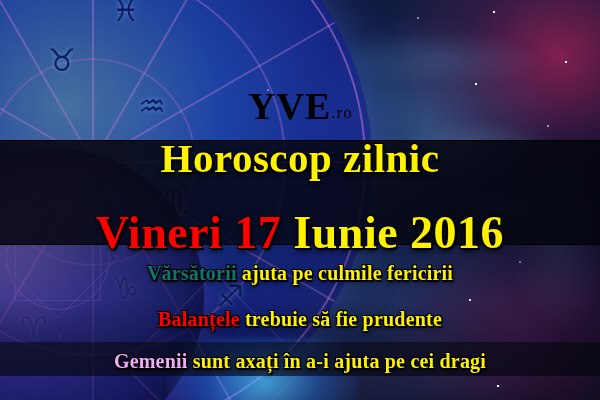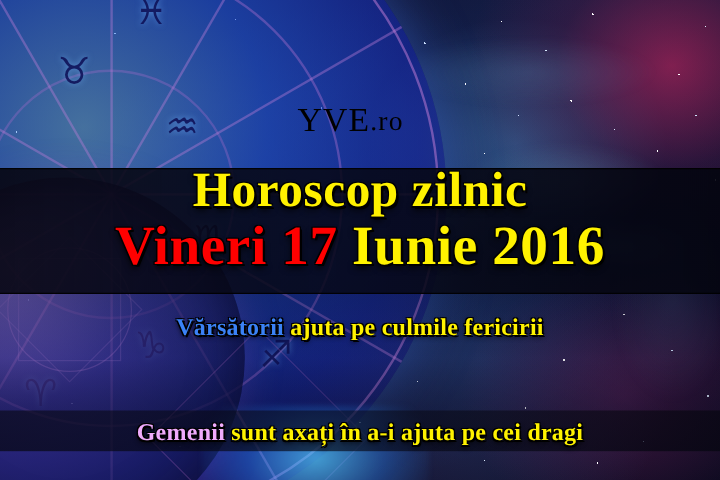--- a/index.html
+++ b/index.html
@@ -179,39 +179,39 @@
 
   
   .logo {
     position:absolute;
     left:248px; top:88px;
     display:flex; align-items:flex-end;
     color:#000000;
     font-family:"Liberation Serif", serif;
     letter-spacing:1px;
   }
-  .logo-main { font-size:28px; line-height:0.96; font-weight:400; }
-  .logo-tld  { font-size:23px; line-height:1; padding-bottom:3px; font-weight:400; }
+  .logo-main { font-size:38px; line-height:0.96; font-weight:700; }
+  .logo-tld  { font-size:17px; line-height:1; padding-bottom:3px; font-weight:400; }
 
   
   .text-layer { position:absolute; inset:0; }
 
   .title-line {
     position:absolute; left:0; width:600px;
     text-align:center;
     font-family:"Liberation Serif", serif;
     font-weight:bold;
     white-space:nowrap;
     text-shadow:
        2px 2px 0 #000, -1px -1px 0 #000,
        1px -1px 0 #000, -1px 1px 0 #000,
        0 3px 5px rgba(0,0,0,0.85);
   }
   .title-1 { top:135px; font-size:41px; line-height:46px; letter-spacing:0.5px; }
-  .title-2 { top:180px; font-size:46px; line-height:50px; letter-spacing:0.5px; }
+  .title-2 { top:208px; font-size:46px; line-height:50px; letter-spacing:0.5px; }
 
   .sub-line {
     position:absolute; left:0; width:600px;
     text-align:center;
     font-family:"Liberation Serif", serif;
     font-weight:bold;
     font-size:20px;
     line-height:22px;
     white-space:nowrap;
     letter-spacing:0.2px;
@@ -219,21 +219,21 @@
        1.5px 1.5px 0 #000, -1px -1px 0 #000,
        1px -1px 0 #000, -1px 1px 0 #000,
        0 2px 4px rgba(0,0,0,0.9);
   }
   .sub-1 { top:262px; }
   .sub-2 { top:308px; }
   .sub-3 { top:350px; }
 
   .c-yellow  { color:#FFF200; }
   .c-red     { color:#FF0000; }
-  .c-orange  { color:#3b82f6; }
+  .c-orange  { color:#0f766e; }
   .c-magenta { color:#f0abfc; }
 </style>
 </head>
 <body>
 
 <div id="banner">
 
   <div class="bg-space"></div>
   <div class="bg-wisps"></div>
   <div class="bg-stars"></div>
@@ -279,19 +279,22 @@
     </div>
 
     <div class="title-line title-2">
       <span class="c-red">Vineri 17</span><span>&nbsp;</span><span class="c-yellow">Iunie 2016</span>
     </div>
 
     <div class="sub-line sub-1">
       <span class="c-orange">Vărsătorii</span><span>&nbsp;</span><span class="c-yellow">ajuta pe culmile fericirii</span>
     </div>
 
+    <div class="sub-line sub-2">
+      <span class="c-red">Balanțele</span><span>&nbsp;</span><span class="c-yellow">trebuie să fie prudente</span>
+    </div>
 
     <div class="sub-line sub-3">
       <span class="c-magenta">Gemenii</span><span>&nbsp;</span><span class="c-yellow">sunt axați în a-i ajuta pe cei dragi</span>
     </div>
 
   </div>
 </div>
 
 </body></html>

